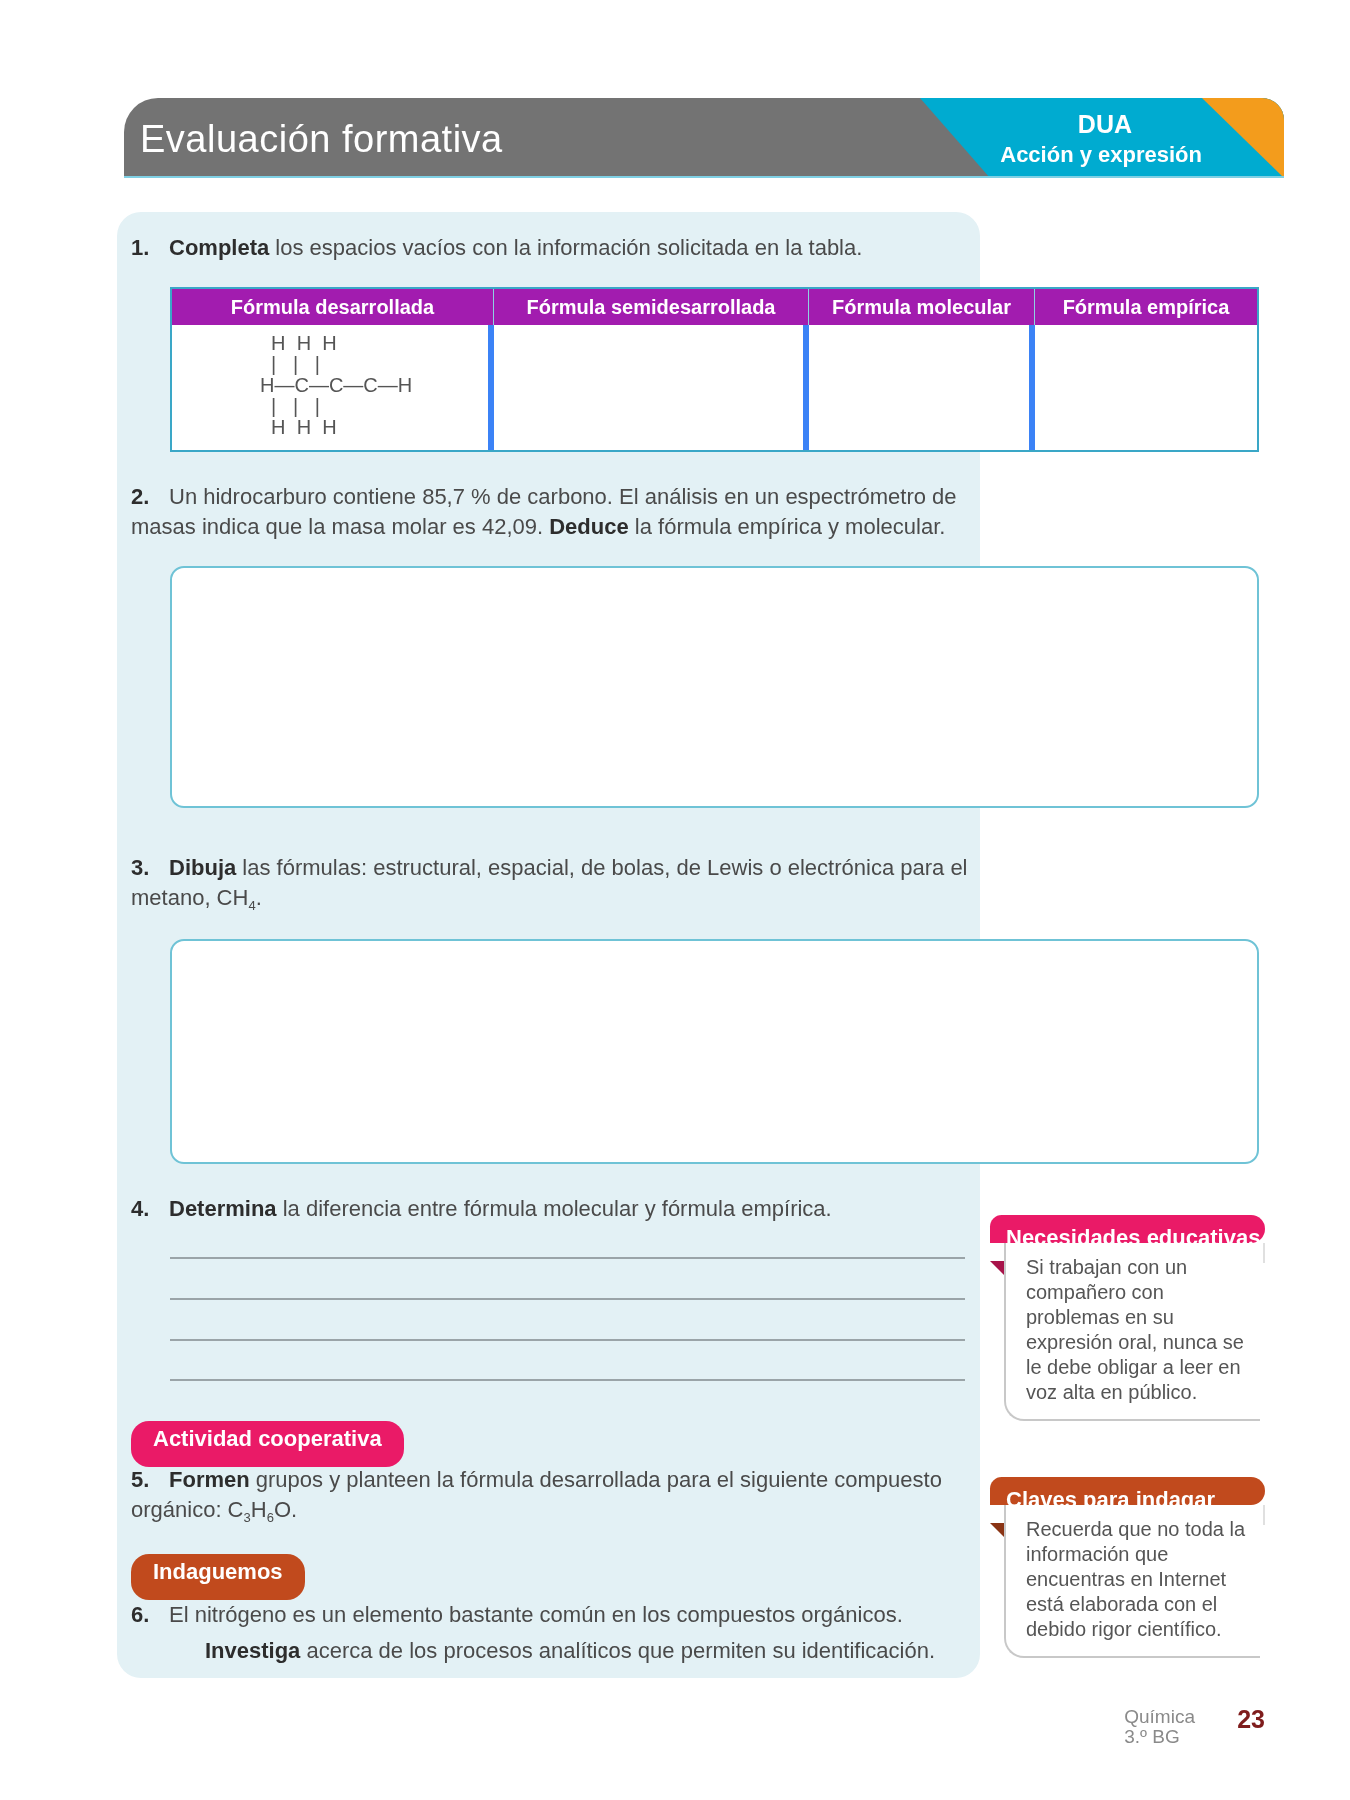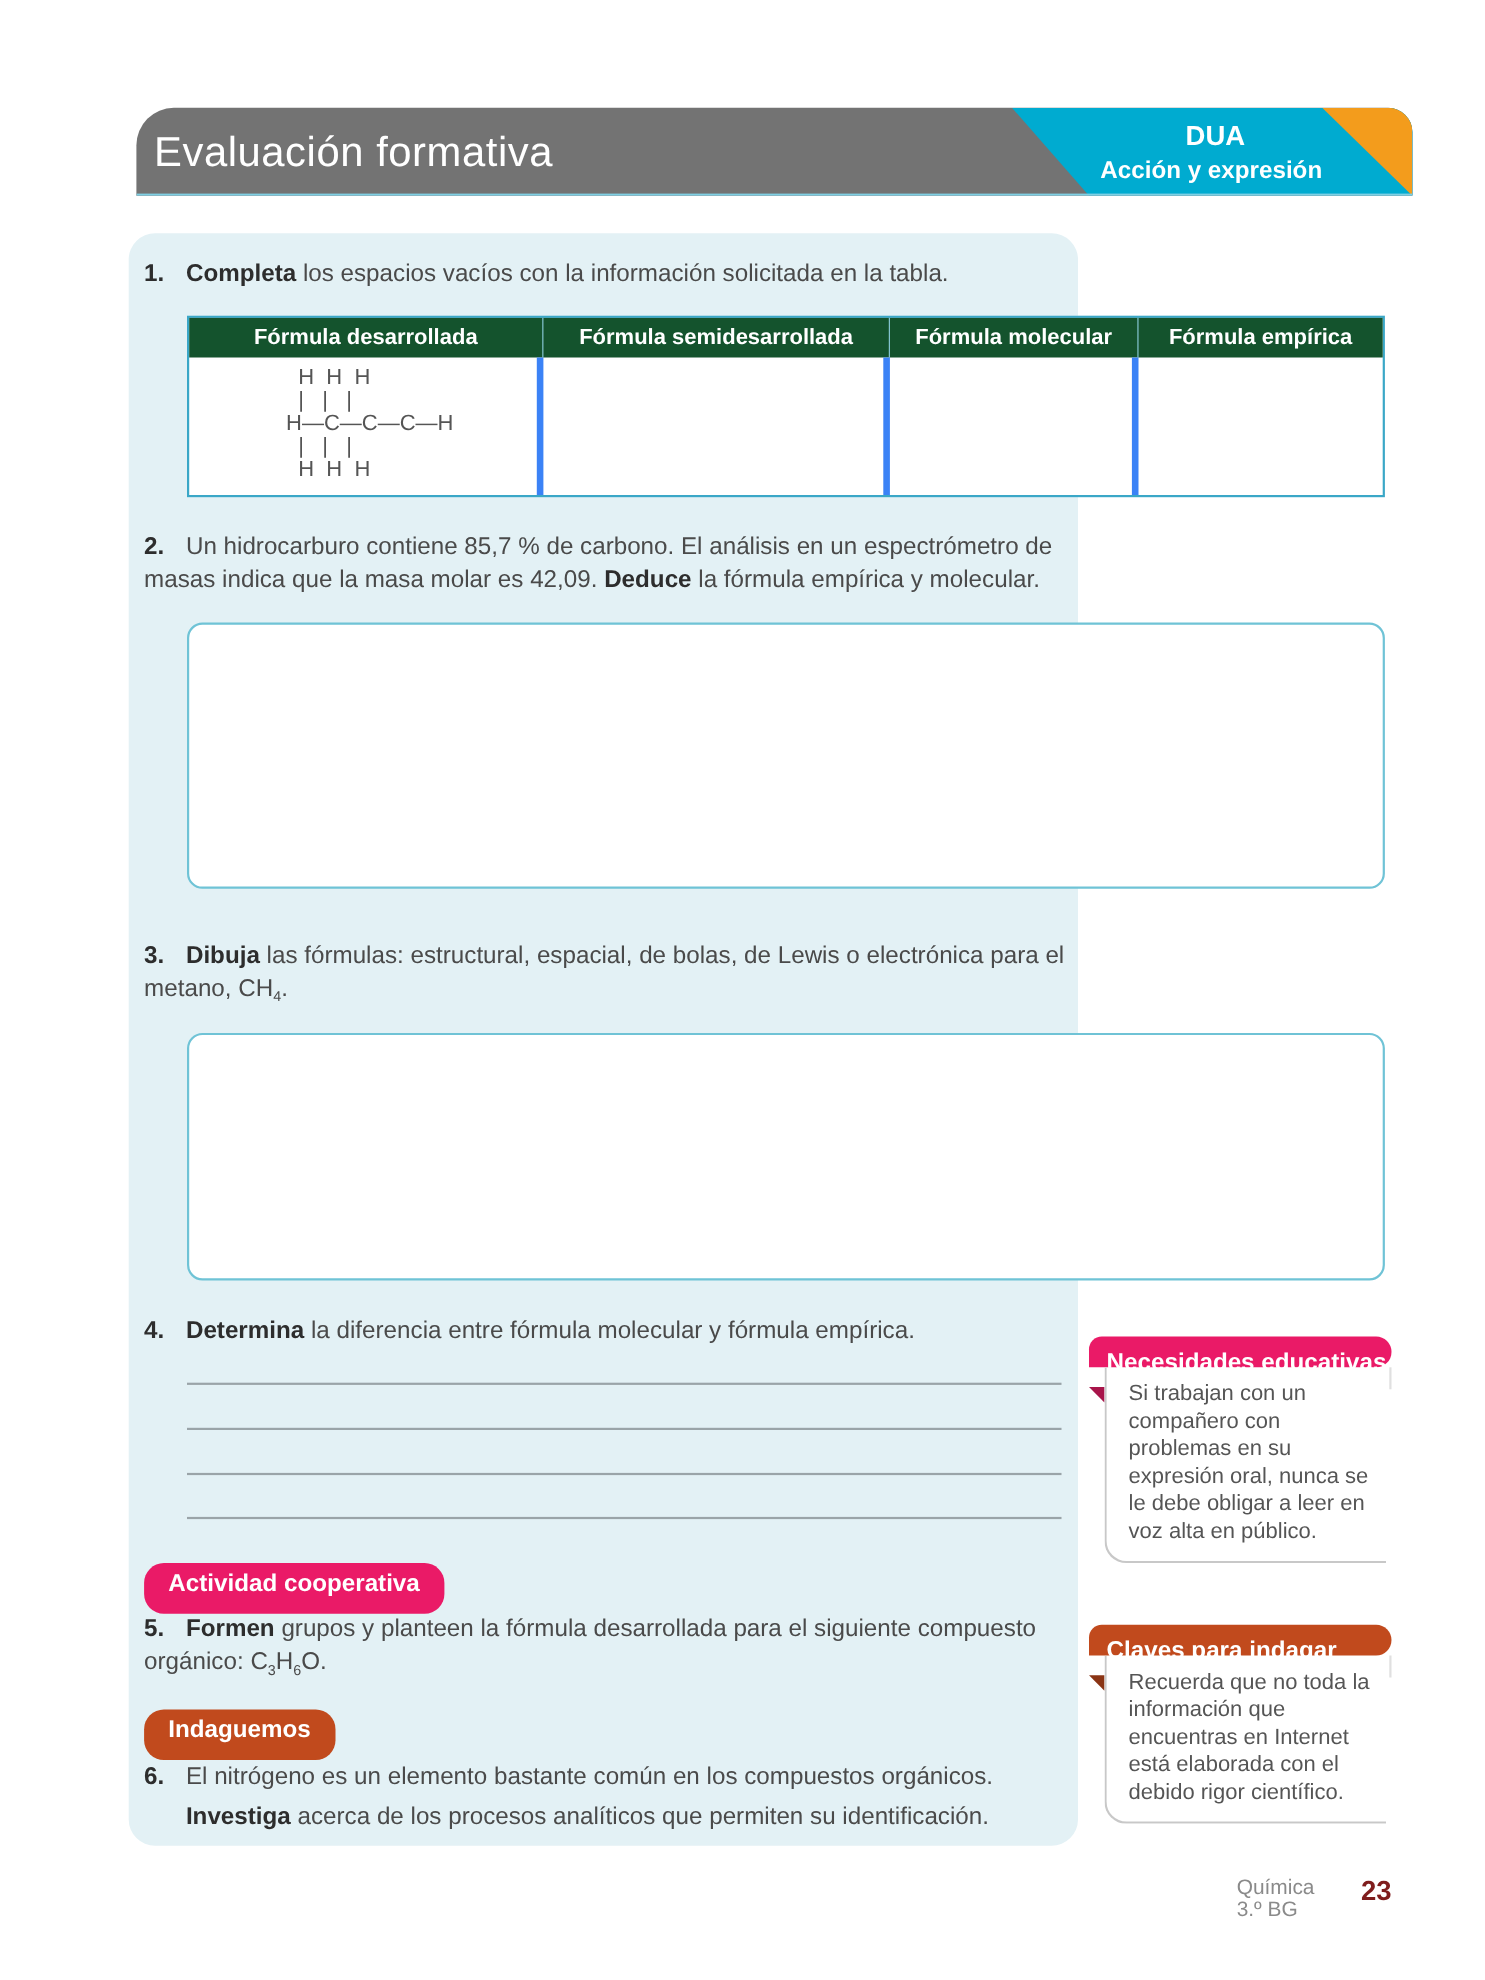--- a/index.html
+++ b/index.html
@@ -17,26 +17,26 @@
                    clip-path:polygon(0 0,100% 0,100% 100%); }
   .dua-title { position:absolute; right:152px; top:12px; font-size:25px; font-weight:bold; color:#fff; text-align:right; }
   .dua-sub { position:absolute; right:82px; top:44px; font-size:22px; font-weight:bold; color:#fff; white-space:nowrap; }
 
   
   .panel { position:absolute; left:117px; top:212px; width:863px; height:1466px; background:#e3f1f5; border-radius:24px; }
 
   .q { position:absolute; left:131px; font-size:22px; line-height:30px; color:#4a4a4a; width:840px; }
   .q .num { font-weight:bold; color:#2d2d2d; display:inline-block; width:38px; }
   .q .verb { font-weight:bold; color:#2d2d2d; }
-  .q .indent { padding-left:38px; display:block; }
+  .q .indent { padding-left:38px; display:block;text-align:center; }
   sub { font-size:13px; }
 
   
   .ftable { position:absolute; left:170px; top:287px; width:1089px; height:165px; border:2px solid #3aa7c7; box-sizing:border-box; background:#fff; }
-  .thead { display:flex; height:36px; background:#14532d; }
+  .thead { display:flex; height:36px; background:#a21caf; }
   .th { color:#fff; font-weight:bold; font-size:20px; text-align:center; line-height:36px; border-right:1px solid #8fd0e2; box-sizing:border-box; }
   .th:last-child { border-right:none; }
   .tbody { display:flex; height:125px; }
   .td { border-right:6px solid #3b82f6; box-sizing:border-box; position:relative; }
   .td:last-child { border-right:none; }
   .c1 { width:322px; } .c2 { width:315px; } .c3 { width:226px; } .c4 { width:222px; }
 
   .struct { position:absolute; left:88px; top:8px; font-family:"Liberation Sans", sans-serif; font-size:20px; color:#555; line-height:21px; white-space:pre; }
 
   

